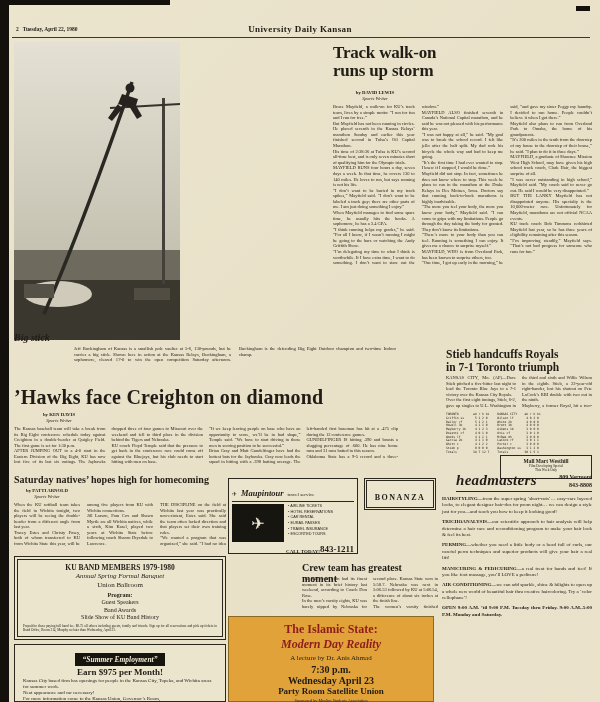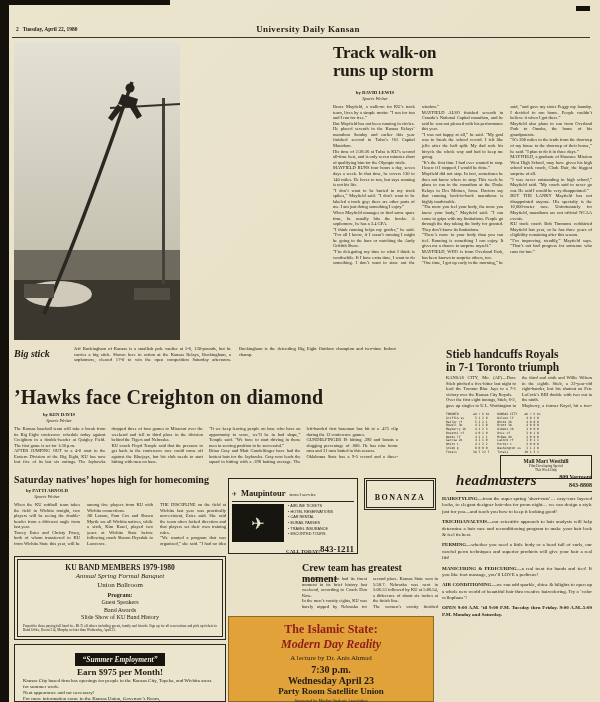--- a/index.html
+++ b/index.html
@@ -30,21 +30,21 @@
   .c4{column-count:4;column-gap:6px;}
   .caption{font-size:4.6px;line-height:1.25;column-count:2;column-gap:8px;text-align:justify;}
   .cap-title{font-size:10px;font-weight:bold;font-style:italic;}
   .boxscore{font-family:"DejaVu Sans Mono",monospace;font-size:3px;line-height:1.25;white-space:pre;}
   
   .adbox{border:1px solid #2c271d;background:#ece5ce;box-sizing:border-box;}
   .dbl{outline:1px solid #2c271d;outline-offset:-3px;}
   .kub-line{line-height:1.25;}
   .pill{background:#17140e;color:#f2ecd9;border-radius:0;font-style:italic;font-weight:bold;
         font-size:7.5px;padding:2px 8px;display:inline-block;}
-  .mau-brand{font-weight:bold;font-size:8.5px;}
+  .mau-brand{font-style:italic;font-weight:bold;font-size:8.5px;}
   .mau-sfx{font-size:5px;}
   .mau-list{font-size:3.8px;line-height:1.5;white-space:pre-line;font-family:"Liberation Sans",sans-serif;}
   .mau-photo{background:#17150f;color:#f1ead6;display:flex;align-items:center;justify-content:center;}
   .islamic{background:#e2a23a;border:1px solid #8a6a22;}
   .isl-red{color:#8e1c1c;font-weight:bold;}
   .hm-logo{font-size:15px;font-weight:bold;font-style:italic;letter-spacing:.3px;}
   .hm-addr{font-size:6px;font-weight:bold;text-align:right;line-height:1.25;}
   .hm-p{font-size:5px;line-height:1.28;text-align:justify;margin:0 0 4px 0;}
   .hm-p b{text-transform:uppercase;}
   .tiny{font-size:3.4px;line-height:1.3;}
@@ -55,21 +55,21 @@
 <div id="paper">
 
   <div class="abs scan" style="left:0;top:0;width:9px;height:702px;"></div>
   <div class="abs scan" style="left:0;top:0;width:170px;height:5px;"></div>
   <div class="abs scan" style="left:576px;top:6px;width:14px;height:5px;"></div>
 
   <div class="abs hdr-date" style="left:16px;top:26px;">
     <span>2</span>&nbsp;&nbsp;
     <span>Tuesday, April 22, 1980</span>
   </div>
-  <div class="abs masthead ctr" style="left:158px;top:24px;width:300px;">University Daily Kansan</div>
+  <div class="abs masthead ctr" style="left:150px;top:24px;width:300px;">University Daily Kansan</div>
   <div class="abs rule" style="left:12px;top:37px;width:578px;"></div>
 
   <div class="abs" style="left:14px;top:42px;width:166px;height:298px;">
     <svg width="166" height="298" viewBox="0 0 166 298" xmlns="http://www.w3.org/2000/svg">
       <defs>
         <linearGradient id="sky" x1="0" y1="0" x2="0" y2="1">
           <stop offset="0" stop-color="#e4e1d4"></stop>
             <stop offset="0.7" stop-color="#c6c2b2"></stop>
           <stop offset="1" stop-color="#aaa695"></stop>
         </linearGradient>
@@ -83,21 +83,21 @@
       <path d="M30,272 Q70,180 118,40" stroke="#2a2823" stroke-width="3.5" fill="none"></path>
       <circle cx="116" cy="46" r="4.5" fill="#26231e"></circle>
       <path d="M108,52 l16,5 l-3,10 l-17,-5 z" fill="#26231e"></path>
       <path d="M104,62 l-10,14 l4,3 l10,-12 z" fill="#26231e"></path>
       <path d="M120,60 l8,14 l-5,3 l-8,-13 z" fill="#26231e"></path>
       <rect x="10" y="242" width="30" height="14" fill="#555146"></rect>
       <rect x="120" y="246" width="36" height="12" fill="#514d42"></rect>
     </svg>
   </div>
 
-  <div class="abs cap-title" style="left:14px;top:348px;width:56px;">Big stick</div>
+  <div class="abs cap-title" style="left:14px;top:332px;width:56px;">Big stick</div>
   <div class="abs caption" style="left:74px;top:346px;width:322px;height:36px;">Jeff Buckingham of Kansas is a smallish pole vaulter at 5-6, 130-pounds, but he carries a big stick. Shown here in action at the Kansas Relays, Buckingham, a sophomore, cleared 17-0 to win the open competition Saturday afternoon. Buckingham is the defending Big Eight Outdoor champion and two-time Indoor champ.</div>
 
   <div class="abs h-track pre" style="left:333px;top:44px;width:220px;">Track walk-on
 runs up storm</div>
   <div class="abs byline" style="left:333px;top:90px;width:84px;">
     <b>by DAVID LEWIS</b>
     <i>Sports Writer</i>
   </div>
   <div class="abs bodytxt pre c3" style="left:333px;top:104px;width:259px;height:216px;">Bruce Mayfield, a walk-on for KU’s track team, lives by a simple motto: “I run for fun and I run for free.”
 But Mayfield has not been running in circles. He placed seventh in the Kansas Relays’ marathon Sunday and earlier this year finished second in Tulsa’s Oil Capital Marathon.

